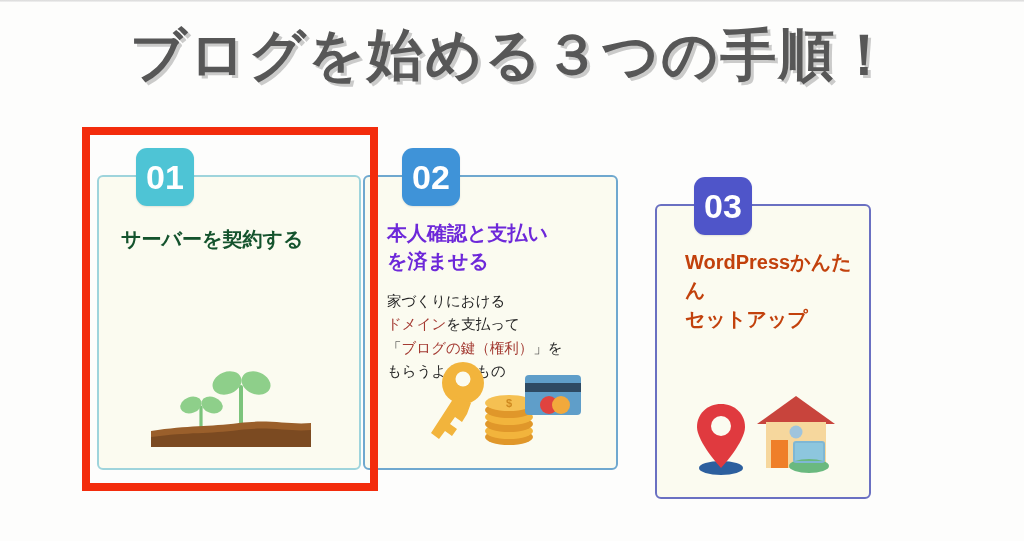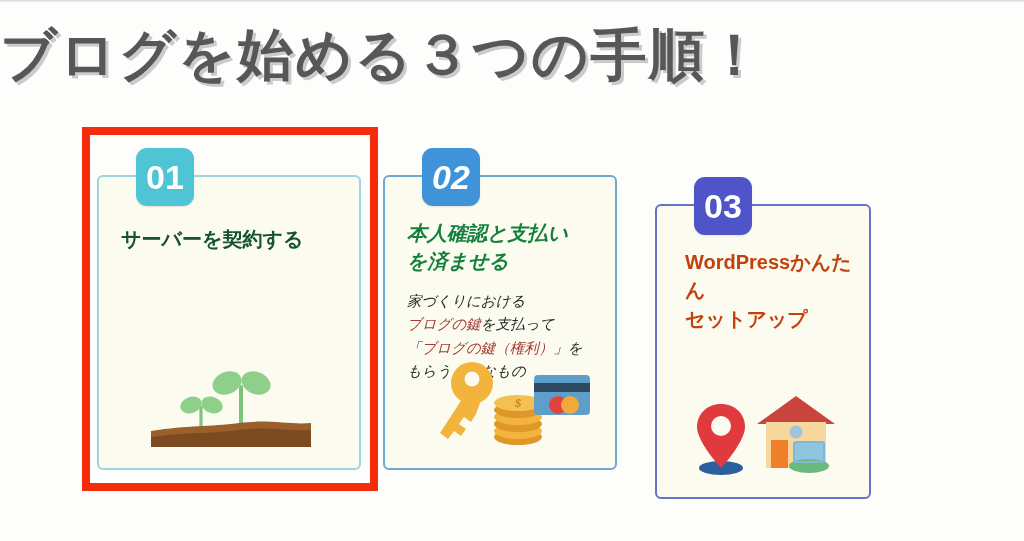--- a/index.html
+++ b/index.html
@@ -32,21 +32,21 @@
     height: 541px;
     background: #fdfdfc;
   }
 
   
   .title {
     position: absolute;
     left: 0;
     top: 24px;
     width: 1024px;
-    text-align: left;
+    text-align: center;
     font-size: 56px;
     font-weight: 700;
     letter-spacing: 2px;
     color: #575757;
     text-shadow: 3px 3px 0 rgba(120,120,120,0.38);
     white-space: nowrap;
     line-height: 1.1;
   }
 
   
@@ -68,21 +68,21 @@
     top: 175px;
     width: 230px;
     height: 295px;
     box-sizing: border-box;
     background: #fbfbf0;
     border: 2px solid #9ecfd8;
     border-radius: 6px;
     z-index: 2;
   }
   .card.c1 { left: 97px;  width: 264px; border-color: #9ed4dc; padding-left: 13px; }
-  .card.c2 { left: 383px; width: 234px; border-color: #6fa8cf; font-style: italic; }
+  .card.c2 { left: 363px; width: 255px; border-color: #6fa8cf; }
   .card.c3 { left: 655px; width: 216px; border-color: #6a70c2; margin-top: 29px; }
 
   .badge {
     position: absolute;
     top: -29px;
     left: 37px;
     width: 58px;
     height: 58px;
     border-radius: 11px;
     color: #ffffff;
@@ -102,21 +102,21 @@
   .card-heading {
     position: absolute;
     left: 22px;
     top: 48px;
     font-size: 20px;
     font-weight: 700;
     line-height: 1.42;
     white-space: pre-line;
   }
   .c1 .card-heading { color: #14532d; }
-  .c2 .card-heading { color: #15803d; top: 42px; }
+  .c2 .card-heading { color: #6d28d9; top: 42px; }
   .c3 .card-heading { color: #c2410c; top: 42px; left: 28px; }
 
   .card-body {
     position: absolute;
     left: 22px;
     font-size: 14.5px;
     line-height: 1.62;
     color: #252525;
     white-space: pre-line;
   }
@@ -163,21 +163,21 @@
         <path d="M22 86 C60 81 80 83 110 79 C140 75 160 81 182 79 L182 96 L22 96 Z" fill="#7b4a21"></path>
       </svg>
     </div>
   </div>
 
   <div class="card c2">
     <div class="badge">02</div>
     <div class="card-heading">本人確認と支払い
 を済ませる</div>
     <div class="card-body"><span>家づくりにおける</span>
-<span class="hl">ブログの鍵</span><span>を支払って</span>
+<span class="hl">ドメイン</span><span>を支払って</span>
 <span>「</span><span class="hl">ブログの鍵（権利）</span><span>」を</span>
 <span>もらうようなもの</span></div>
     <div class="illus">
       <svg width="200" height="100" viewBox="0 0 200 100">
 
         <circle cx="72" cy="32" r="21" fill="#f2b43c"></circle>
         <circle cx="72" cy="28" r="7.5" fill="#fbfbf0"></circle>
         <path d="M64 45 L40 82 L48 88 L54 80 L61 85 L66 78 L59 73 L64 66 L71 71 L76 63 L80 52 Z" fill="#f2b43c"></path>
 
         <ellipse cx="118" cy="86" rx="24" ry="8" fill="#e0972a"></ellipse>

